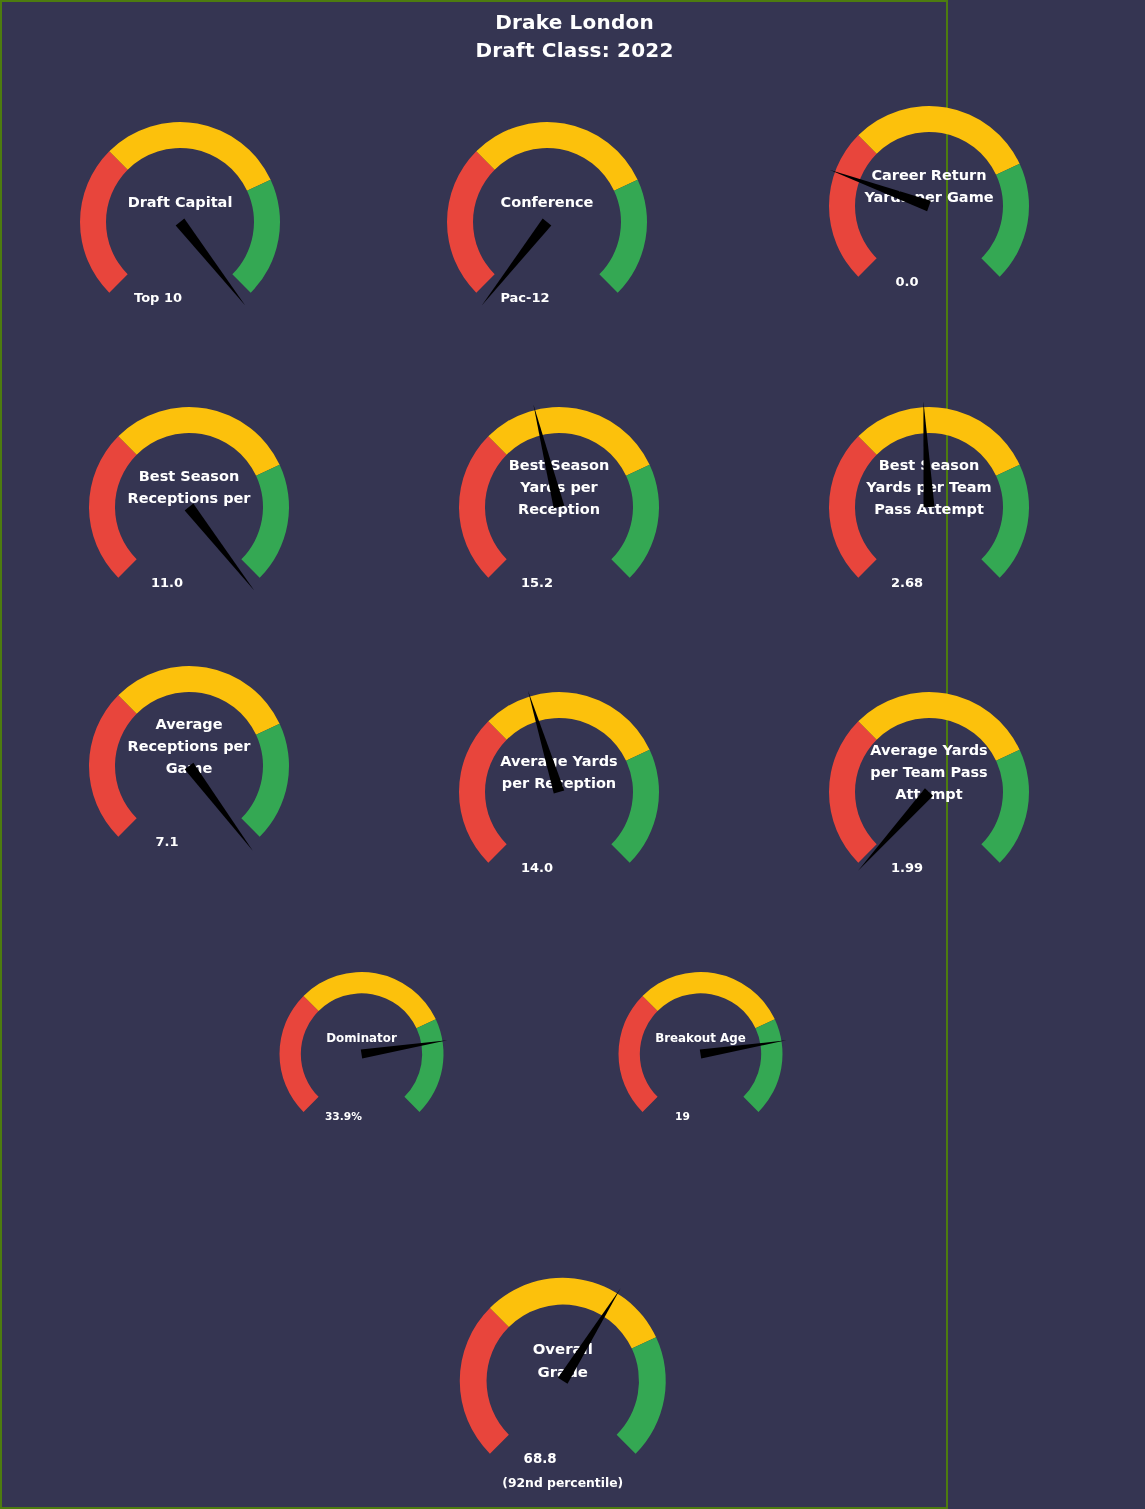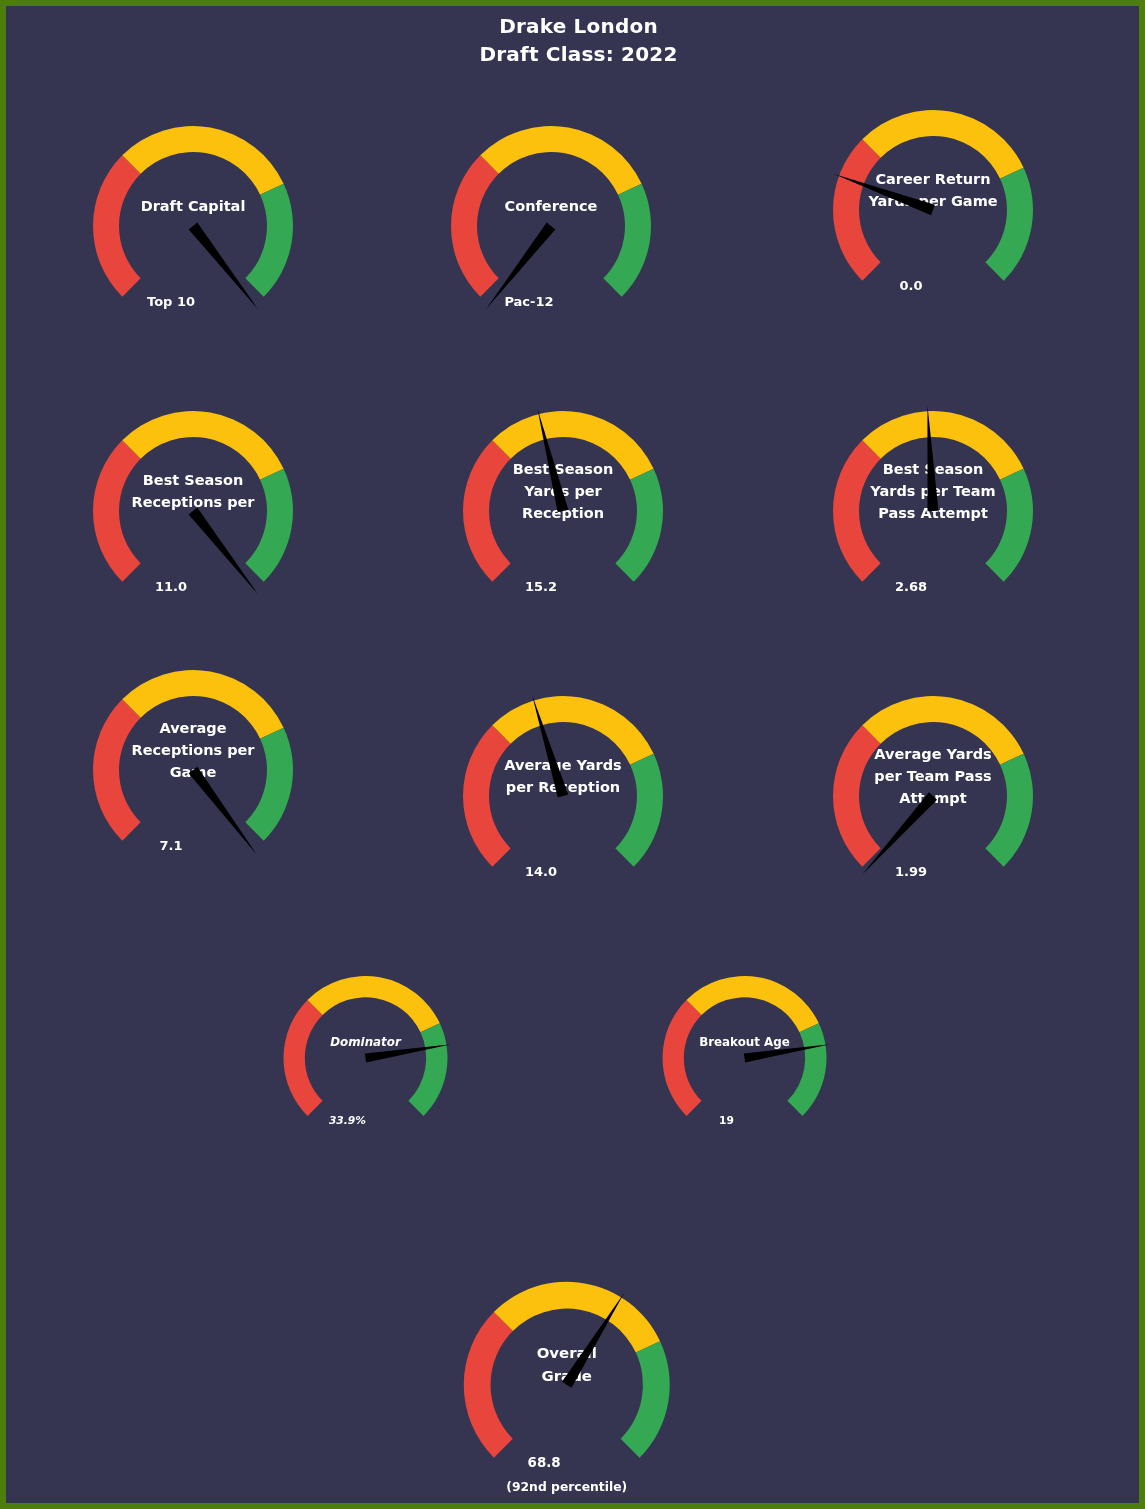--- a/index.html
+++ b/index.html
@@ -8,25 +8,25 @@
   }
   body {
     width: 1145px;
     height: 1509px;
     background: #353552;
     font-family: "DejaVu Sans", sans-serif;
     overflow: hidden;
   }
   #page {
     position: relative;
-    width: 1145px;
+    width: 948px;
     height: 1509px;
     background: #353552;
     box-sizing: border-box;
-    border: 6px solid #4d7c0f;
+    border: 2px solid #4d7c0f;
   }
   #title-block {
     position: absolute;
     top: 6px;
     left: 0;
     width: 1145px;
     text-align: center;
     color: #ffffff;
     font-weight: bold;
     font-size: 20px;
@@ -79,21 +79,21 @@
 <body>
 
 <div id="page">
 
   <div id="title-block">
     <span class="t-line">Drake London</span>
     <span class="t-line">Draft Class: 2022</span>
   </div>
 
   <div id="gauges-layer">
-      <div class="gauge" style="left: 62px; top: 92px; width: 250px; height: 250px;">
+      <div class="gauge" style="left: 53px; top: 92px; width: 250px; height: 250px;">
         <svg viewBox="0 0 250 250" width="250" height="250">
           <path d="M 54.28932188134523 198.71067811865476 A 100 100 0 0 1 54.28932188134526 57.289321881345245 L 72.67409819219549 75.67409819219549 A 74 74 0 0 0 72.67409819219547 180.3259018078045 Z" fill="#E8453C"></path>
           <path d="M 54.28932188134526 57.289321881345245 A 100 100 0 0 1 215.630778703665 85.73817382593006 L 192.0667762407121 96.72624863118824 A 74 74 0 0 0 72.67409819219549 75.67409819219549 Z" fill="#FCC10C"></path>
           <path d="M 215.630778703665 85.73817382593006 A 100 100 0 0 1 195.71067811865476 198.71067811865476 L 177.3259018078045 180.3259018078045 A 74 74 0 0 0 192.0667762407121 96.72624863118824 Z" fill="#34A853"></path>
           <text x="125" y="113" class="g-label">Draft Capital</text>
           <path d="M 190.2601163845198 211.52913988231253 L 129.33405914483697 124.61386188570889 L 120.66594085516303 131.38613811429113 Z" class="needle"></path>
           <text x="103" y="208" class="g-value">Top 10</text>
         </svg>
       </div>
       <div class="gauge" style="left: 420px; top: 92px; width: 250px; height: 250px;">
@@ -180,31 +180,31 @@
           <path d="M 54.28932188134523 198.71067811865476 A 100 100 0 0 1 54.28932188134526 57.289321881345245 L 72.67409819219549 75.67409819219549 A 74 74 0 0 0 72.67409819219547 180.3259018078045 Z" fill="#E8453C"></path>
           <path d="M 54.28932188134526 57.289321881345245 A 100 100 0 0 1 215.630778703665 85.73817382593006 L 192.0667762407121 96.72624863118824 A 74 74 0 0 0 72.67409819219549 75.67409819219549 Z" fill="#FCC10C"></path>
           <path d="M 215.630778703665 85.73817382593006 A 100 100 0 0 1 195.71067811865476 198.71067811865476 L 177.3259018078045 180.3259018078045 A 74 74 0 0 0 192.0667762407121 96.72624863118824 Z" fill="#34A853"></path>
           <text x="125" y="91" class="g-label">Average Yards</text>
           <text x="125" y="113" class="g-label">per Team Pass</text>
           <text x="125" y="135" class="g-label">Attempt</text>
           <path d="M 54.072155725961 206.77335150060378 L 129.08729654012566 131.68021833497372 L 120.91270345987434 124.31978166502628 Z" class="needle"></path>
           <text x="103" y="208" class="g-value">1.99</text>
         </svg>
       </div>
-      <div class="gauge" style="left: 257px; top: 947px; width: 205px; height: 205px; font-style: italic;">
+      <div class="gauge" style="left: 257px; top: 947px; width: 205px; height: 205px;">
         <svg viewBox="0 0 250 250" width="205" height="205">
           <path d="M 54.28932188134523 198.71067811865476 A 100 100 0 0 1 54.28932188134526 57.289321881345245 L 72.67409819219549 75.67409819219549 A 74 74 0 0 0 72.67409819219547 180.3259018078045 Z" fill="#E8453C"></path>
           <path d="M 54.28932188134526 57.289321881345245 A 100 100 0 0 1 215.630778703665 85.73817382593006 L 192.0667762407121 96.72624863118824 A 74 74 0 0 0 72.67409819219549 75.67409819219549 Z" fill="#FCC10C"></path>
           <path d="M 215.630778703665 85.73817382593006 A 100 100 0 0 1 195.71067811865476 198.71067811865476 L 177.3259018078045 180.3259018078045 A 74 74 0 0 0 192.0667762407121 96.72624863118824 Z" fill="#34A853"></path>
           <text x="125" y="113" class="g-label">Dominator</text>
           <path d="M 229.6949641030846 111.41794670573553 L 124.13961044227872 122.56771412672674 L 125.86038955772128 133.43228587327326 Z" class="needle"></path>
           <text x="103" y="208" class="g-value">33.9%</text>
         </svg>
       </div>
-      <div class="gauge" style="left: 636px; top: 947px; width: 205px; height: 205px;">
+      <div class="gauge" style="left: 596px; top: 947px; width: 205px; height: 205px;">
         <svg viewBox="0 0 250 250" width="205" height="205">
           <path d="M 54.28932188134523 198.71067811865476 A 100 100 0 0 1 54.28932188134526 57.289321881345245 L 72.67409819219549 75.67409819219549 A 74 74 0 0 0 72.67409819219547 180.3259018078045 Z" fill="#E8453C"></path>
           <path d="M 54.28932188134526 57.289321881345245 A 100 100 0 0 1 215.630778703665 85.73817382593006 L 192.0667762407121 96.72624863118824 A 74 74 0 0 0 72.67409819219549 75.67409819219549 Z" fill="#FCC10C"></path>
           <path d="M 215.630778703665 85.73817382593006 A 100 100 0 0 1 195.71067811865476 198.71067811865476 L 177.3259018078045 180.3259018078045 A 74 74 0 0 0 192.0667762407121 96.72624863118824 Z" fill="#34A853"></path>
           <text x="125" y="113" class="g-label">Breakout Age</text>
           <path d="M 229.6949641030846 111.41794670573553 L 124.13961044227872 122.56771412672674 L 125.86038955772128 133.43228587327326 Z" class="needle"></path>
           <text x="103" y="208" class="g-value">19</text>
         </svg>
       </div>
       <div class="gauge big" style="left: 432px; top: 1247px; width: 257.5px; height: 283.5px;">

